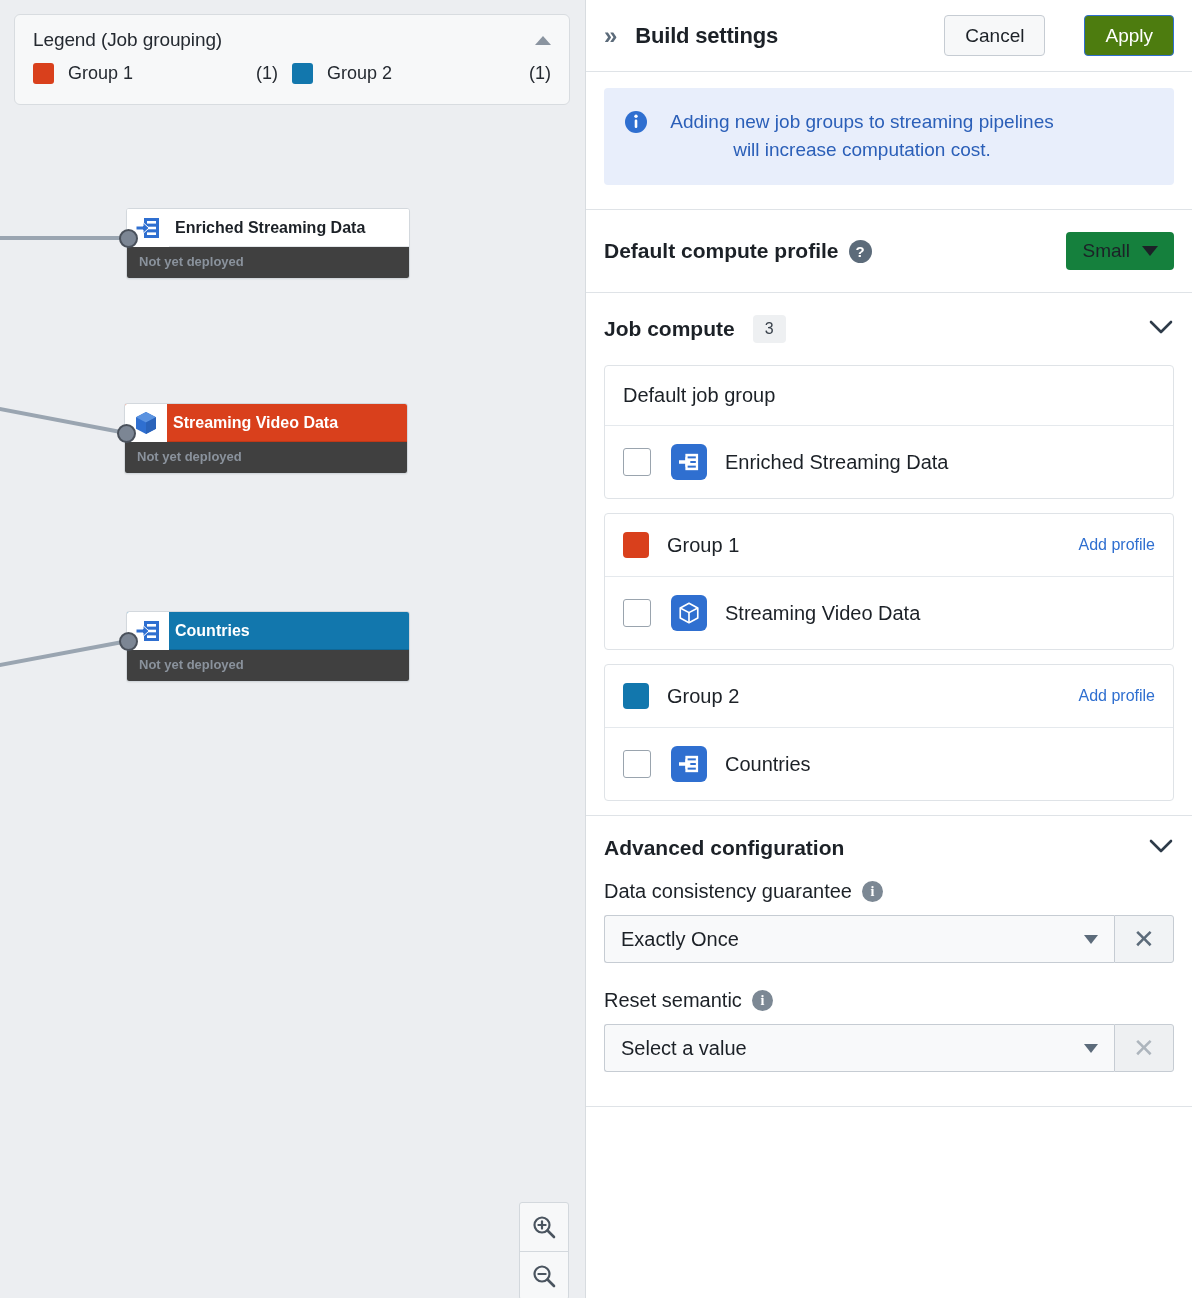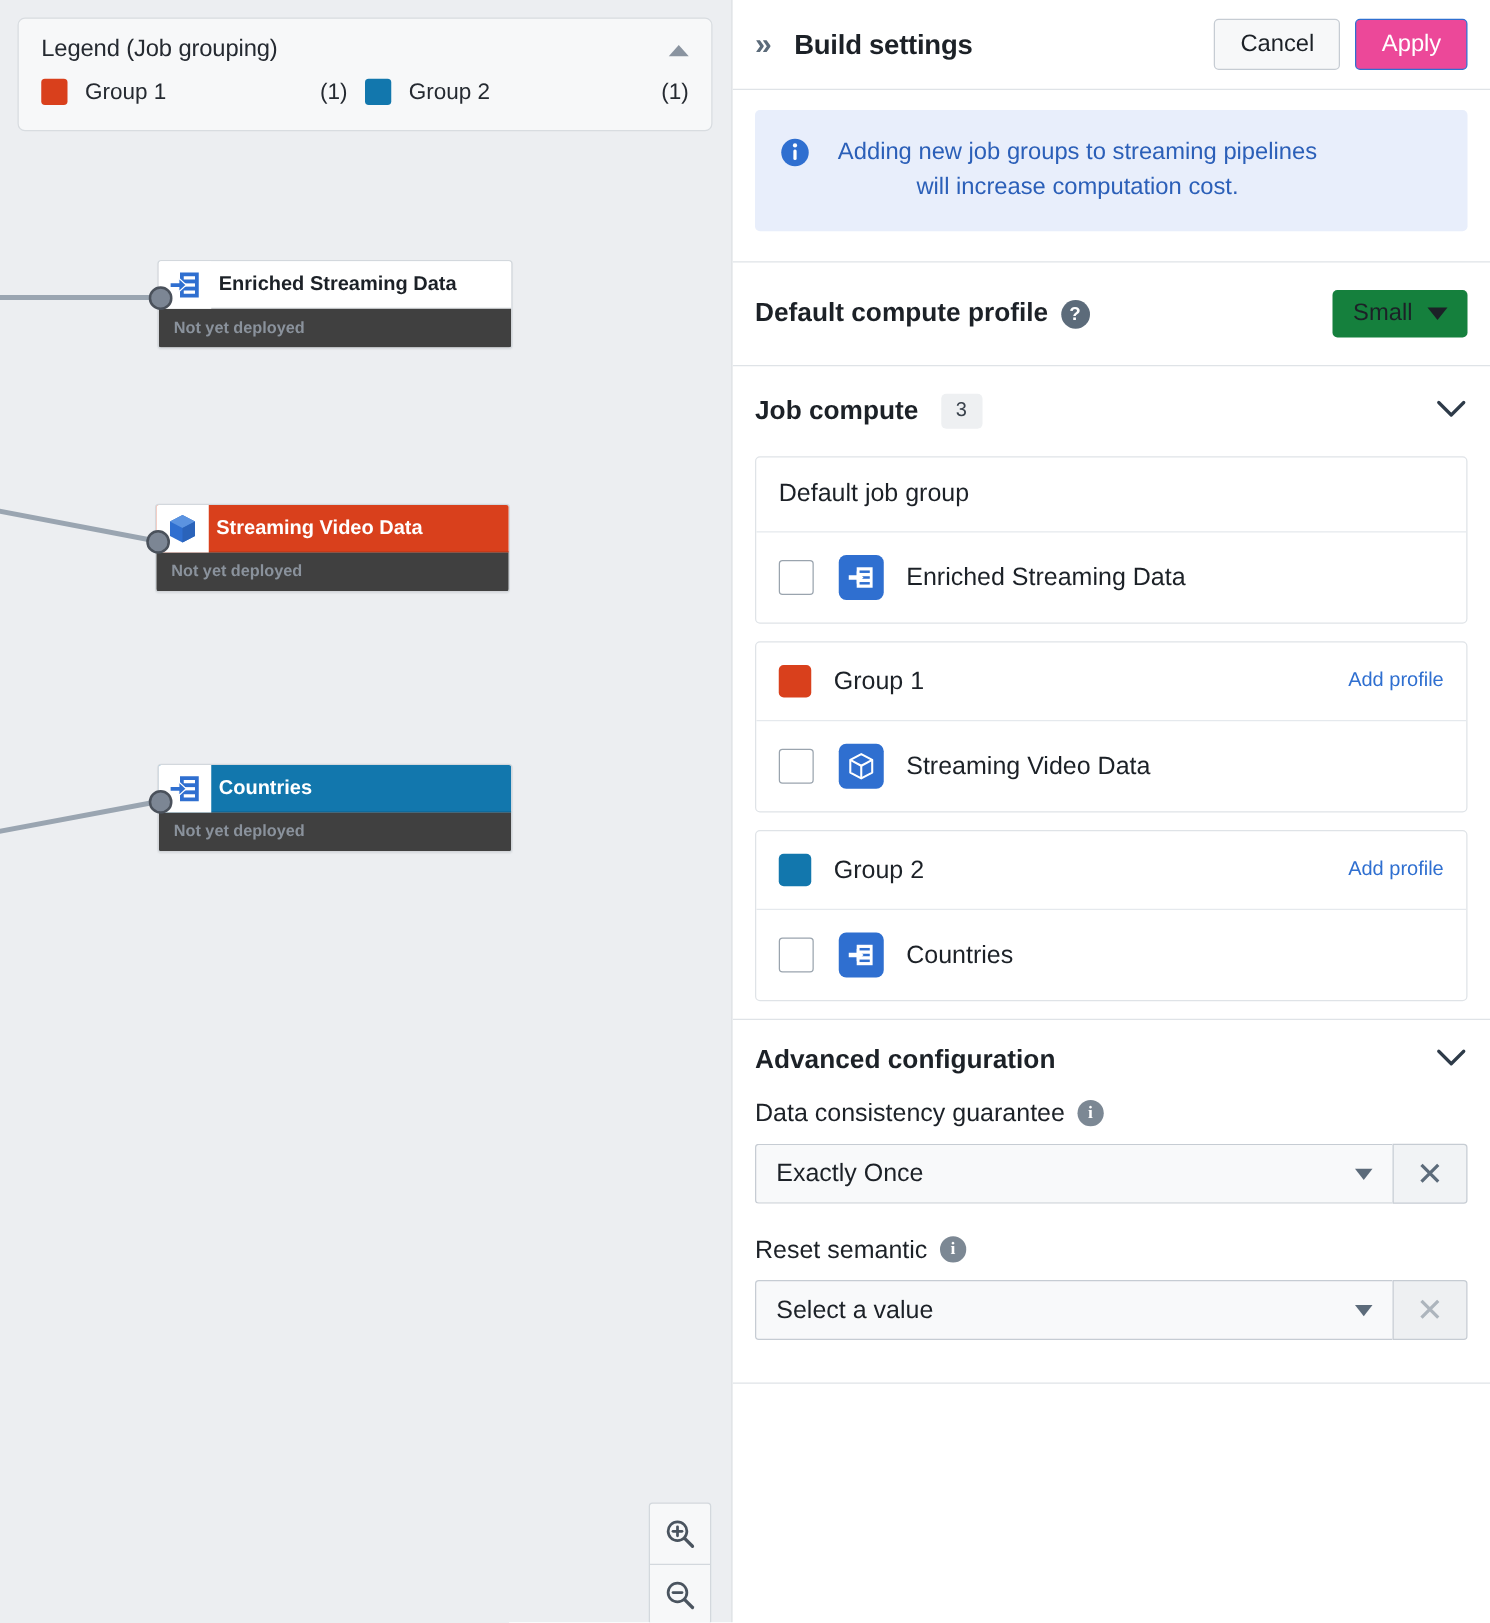--- a/index.html
+++ b/index.html
@@ -155,21 +155,21 @@
     border-radius: 4px;
     padding: 9px 20px;
     cursor: pointer;
     border: 1px solid transparent;
     line-height: 1.15;
   }
   .btn-secondary {
     background: #f7f8f9; border-color: #c6ccd3; color: #1c2127;
   }
   .btn-primary {
-    background: #ec4899; border-color: #2f6fd0; color: #ffffff;
+    background: #4d7c0f; border-color: #2f6fd0; color: #ffffff; margin-left: 27px;
   }
 
   .panel-body { height: 1226px; overflow: hidden; }
 
   .banner-wrap { padding: 16px 18px 0 18px; }
   .banner {
     display: flex;
     background: #e8eefb;
     border-radius: 4px;
     padding: 20px 20px 22px 20px;
@@ -279,21 +279,21 @@
   }
   .item-label { font-size: 20px; color: #1c2127; }
 
   
   .adv-head {
     display: flex; align-items: center;
     padding: 20px 18px 10px 18px;
   }
   .field { padding: 10px 18px 0 18px; }
   .field-label {
-    display: flex; align-items: flex-start; gap: 10px;
+    display: flex; align-items: center; gap: 10px;
     font-size: 20px; color: #1c2127; margin-bottom: 12px;
   }
   .combo {
     display: flex; align-items: stretch;
     height: 48px;
   }
   .combo-input {
     flex: 1 1 auto;
     border: 1px solid #c6ccd3;
     border-right: none;

